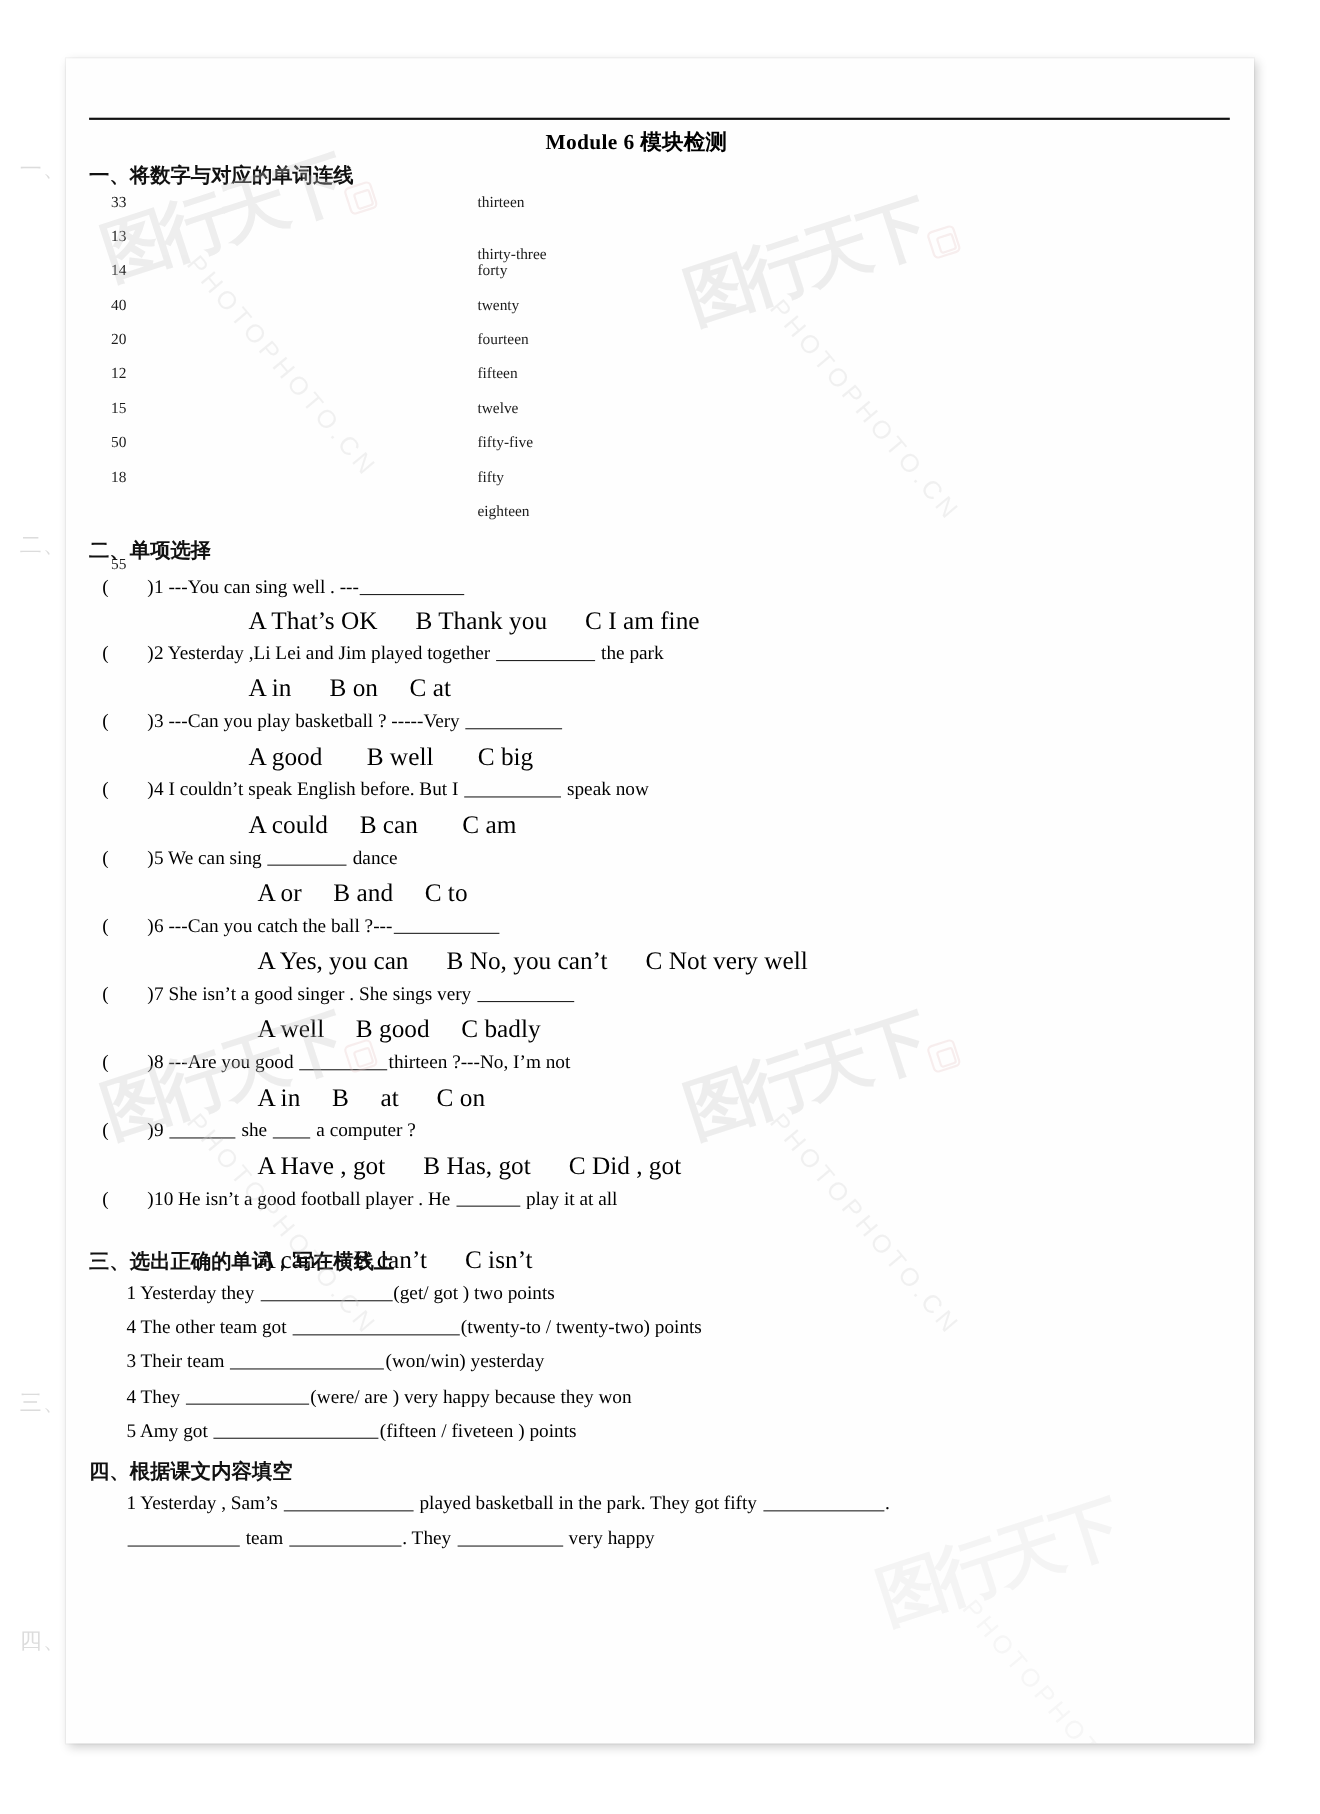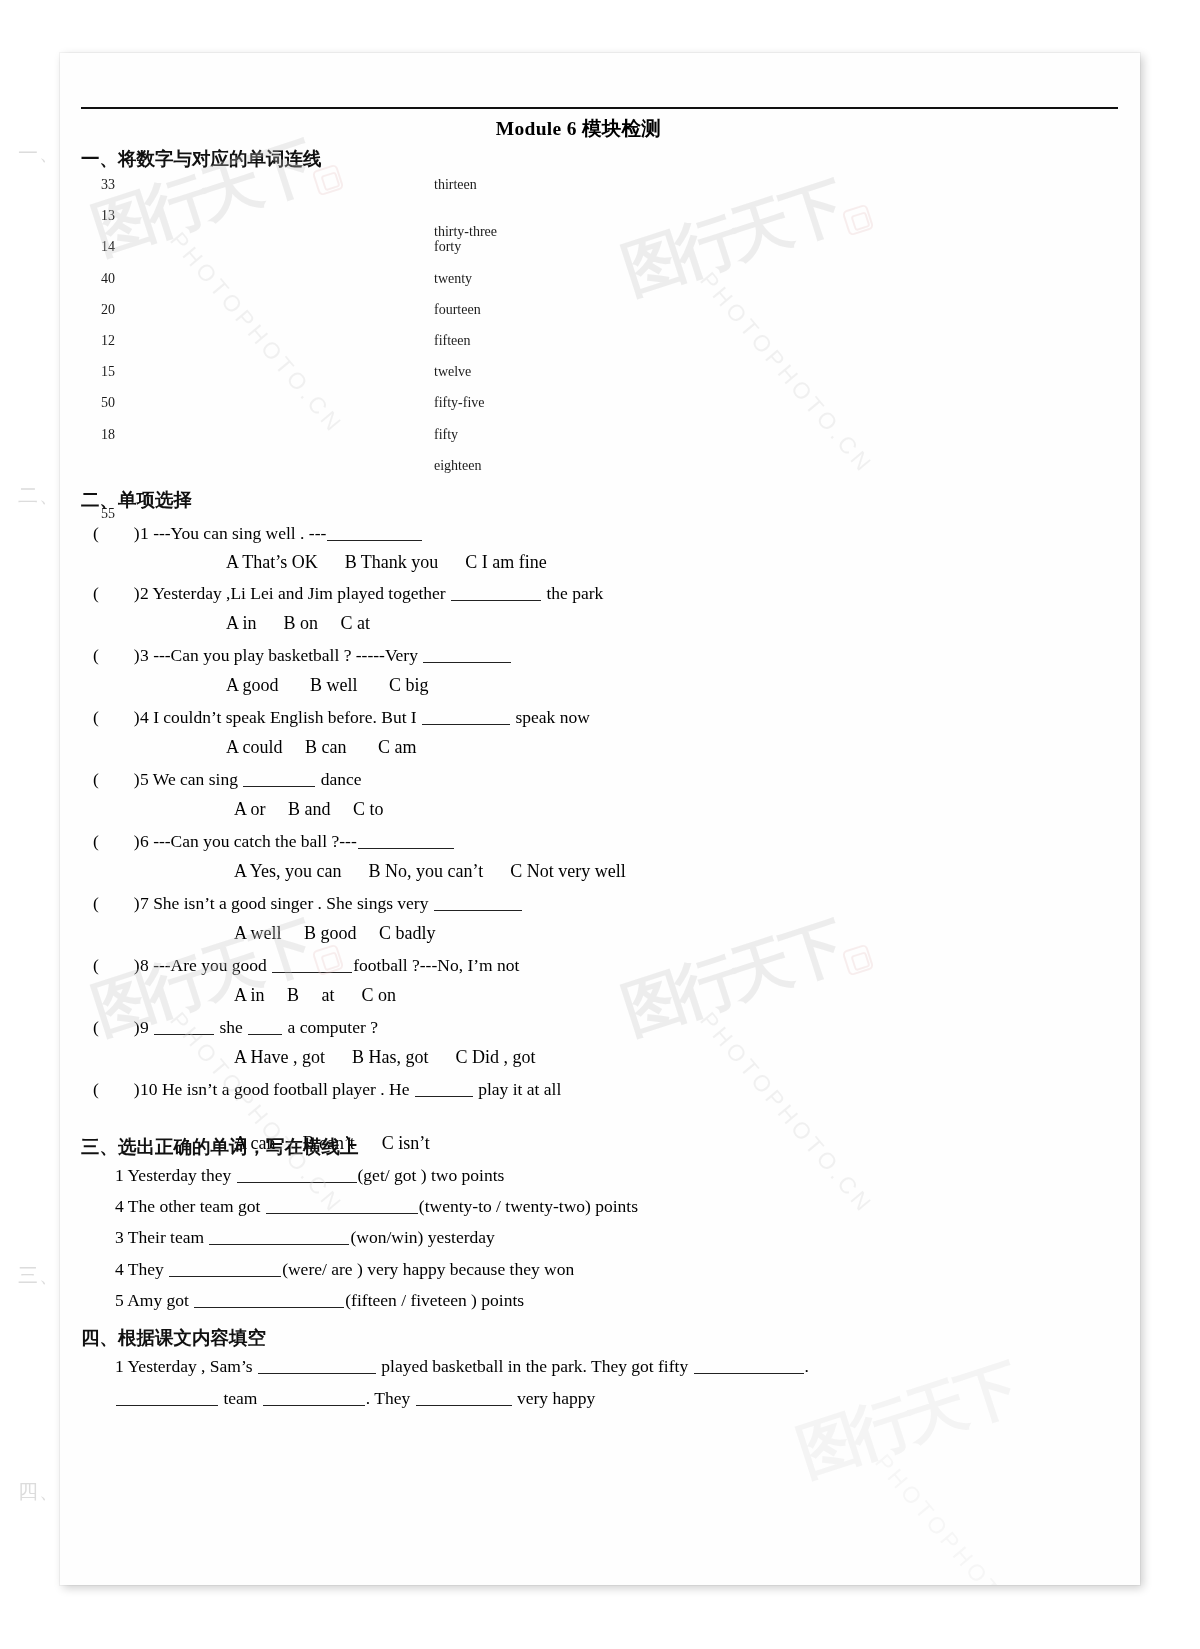--- a/index.html
+++ b/index.html
@@ -69,21 +69,21 @@
     font-size:14px;
     white-space:pre;
     color:#1b1b1b;
   }
   .num-col{ left:41px; }
   .word-col{ left:374px; }
 
   .q-line{ position:absolute; font-size:17.5px; white-space:pre; }
   .q-paren{ left:33px; }
   .q-body { left:80px; }
-  .q-opts { font-size:18px; white-space:pre; }
+  .q-opts { font-size:23px; white-space:pre; }
 
   .blank{
     display:inline-block;
     border-bottom:1.4px solid #222;
     vertical-align:baseline;
     height:1em;
     margin:0 1px -2px 1px;
   }
 
   
@@ -190,21 +190,21 @@
         <div class="q-line q-paren" style="top: 716px;">(        )</div>
         <div class="q-line q-body" style="top: 716px;"><span>5 We can sing </span><span class="blank" style="width: 72px;"></span><span> dance</span></div>
         <div class="q-line q-opts" style="top: 746px; left: 174px;">A or     B and     C to</div>
         <div class="q-line q-paren" style="top: 778px;">(        )</div>
         <div class="q-line q-body" style="top: 778px;"><span>6 ---Can you catch the ball ?---</span><span class="blank" style="width: 96px;"></span></div>
         <div class="q-line q-opts" style="top: 808px; left: 174px;">A Yes, you can      B No, you can’t      C Not very well</div>
         <div class="q-line q-paren" style="top: 840px;">(        )</div>
         <div class="q-line q-body" style="top: 840px;"><span>7 She isn’t a good singer . She sings very </span><span class="blank" style="width: 88px;"></span></div>
         <div class="q-line q-opts" style="top: 870px; left: 174px;">A well     B good     C badly</div>
         <div class="q-line q-paren" style="top: 902px;">(        )</div>
-        <div class="q-line q-body" style="top: 902px;"><span>8 ---Are you good </span><span class="blank" style="width: 80px;"></span><span>football ?---No, I’m not</span></div>
+        <div class="q-line q-body" style="top: 902px;"><span>8 ---Are you good </span><span class="blank" style="width: 80px;"></span><span>thirteen ?---No, I’m not</span></div>
         <div class="q-line q-opts" style="top: 932px; left: 174px;">A in     B     at      C on</div>
         <div class="q-line q-paren" style="top: 964px;">(        )</div>
         <div class="q-line q-body" style="top: 964px;"><span>9 </span><span class="blank" style="width: 60px;"></span><span> she </span><span class="blank" style="width: 34px;"></span><span> a computer ?</span></div>
         <div class="q-line q-opts" style="top: 994px; left: 174px;">A Have , got      B Has, got      C Did , got</div>
         <div class="q-line q-paren" style="top: 1026px;">(        )</div>
         <div class="q-line q-body" style="top: 1026px;"><span>10 He isn’t a good football player . He </span><span class="blank" style="width: 58px;"></span><span> play it at all</span></div>
         <div class="q-line q-opts" style="top: 1056px; left: 174px; margin-top: 24px;">A can      B can’t      C isn’t</div>
       </div>
 
     <div class="sec-head" style="left:21px; top:1081px;">三、选出正确的单词，写在横线上</div>

